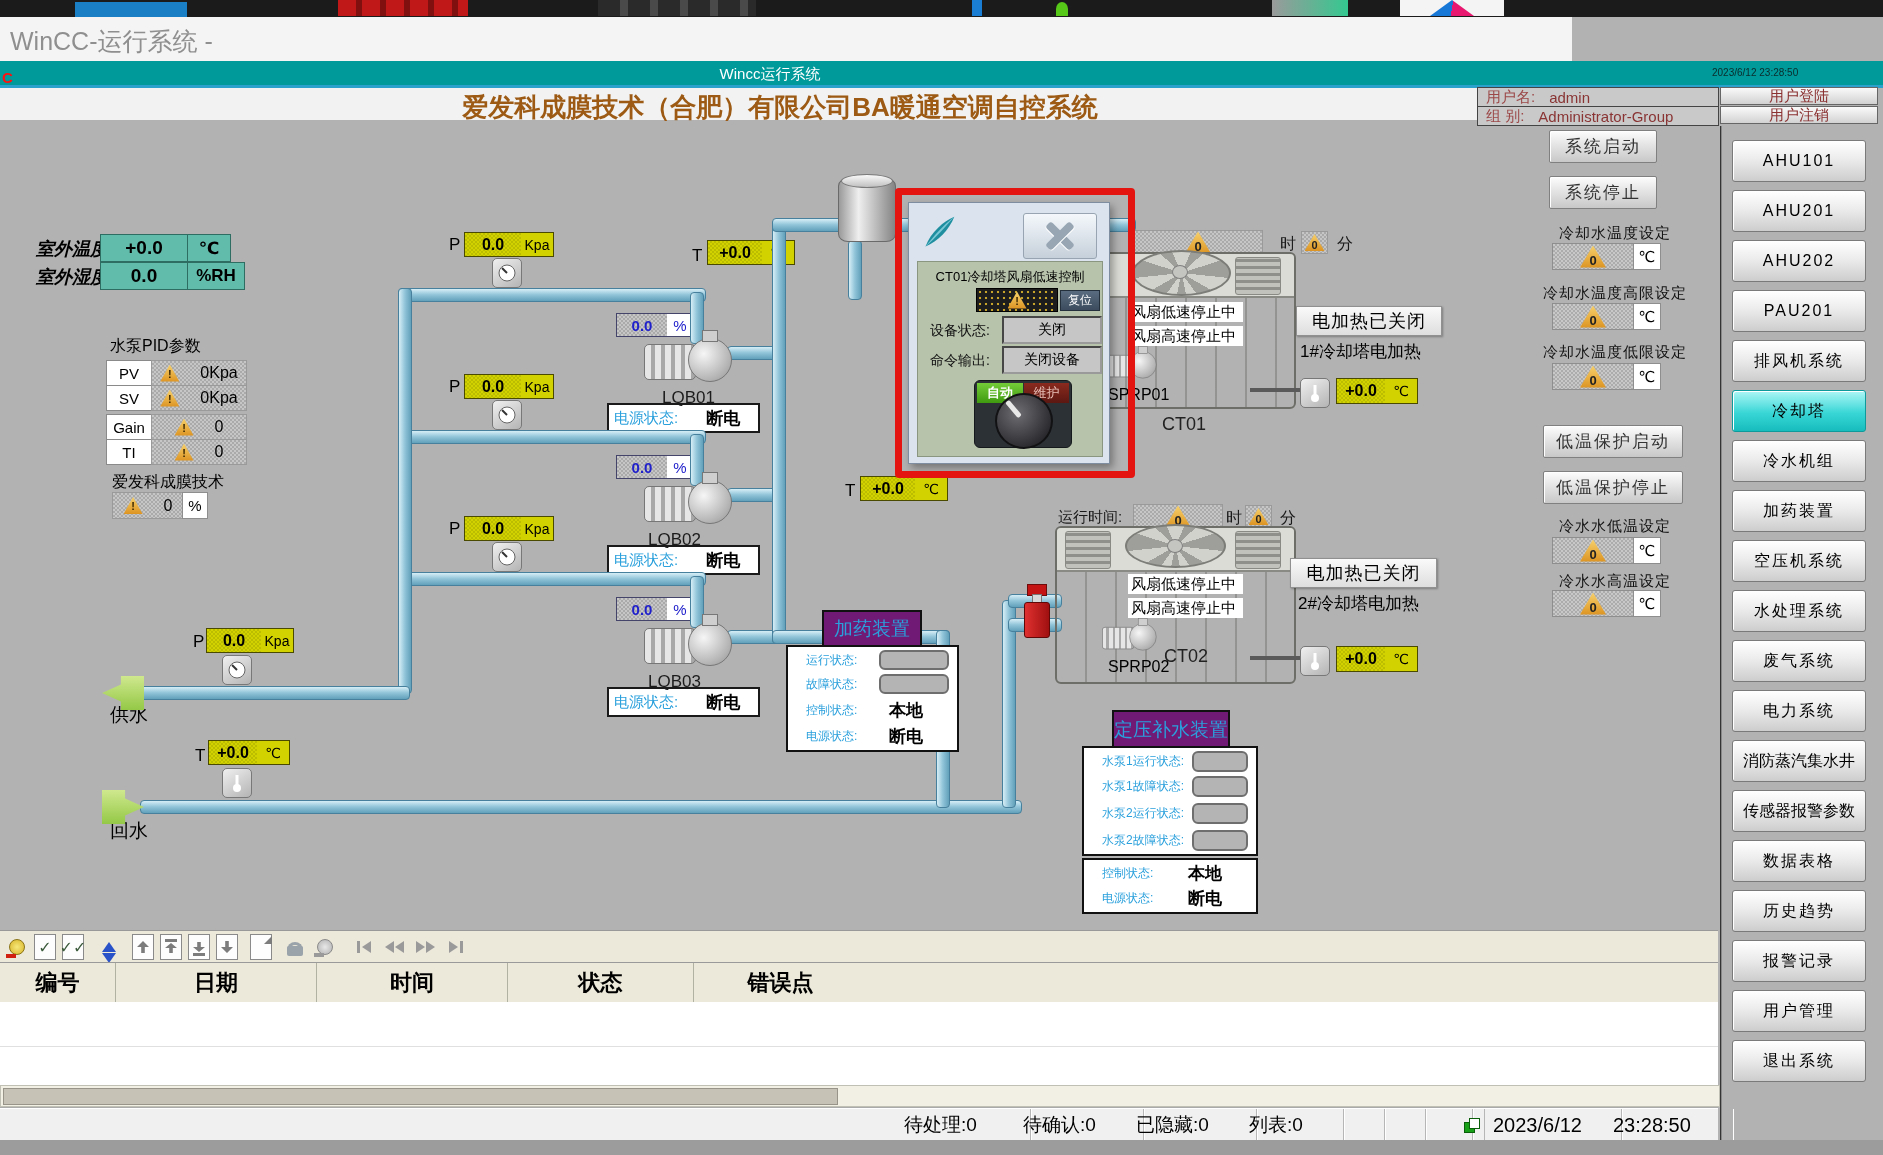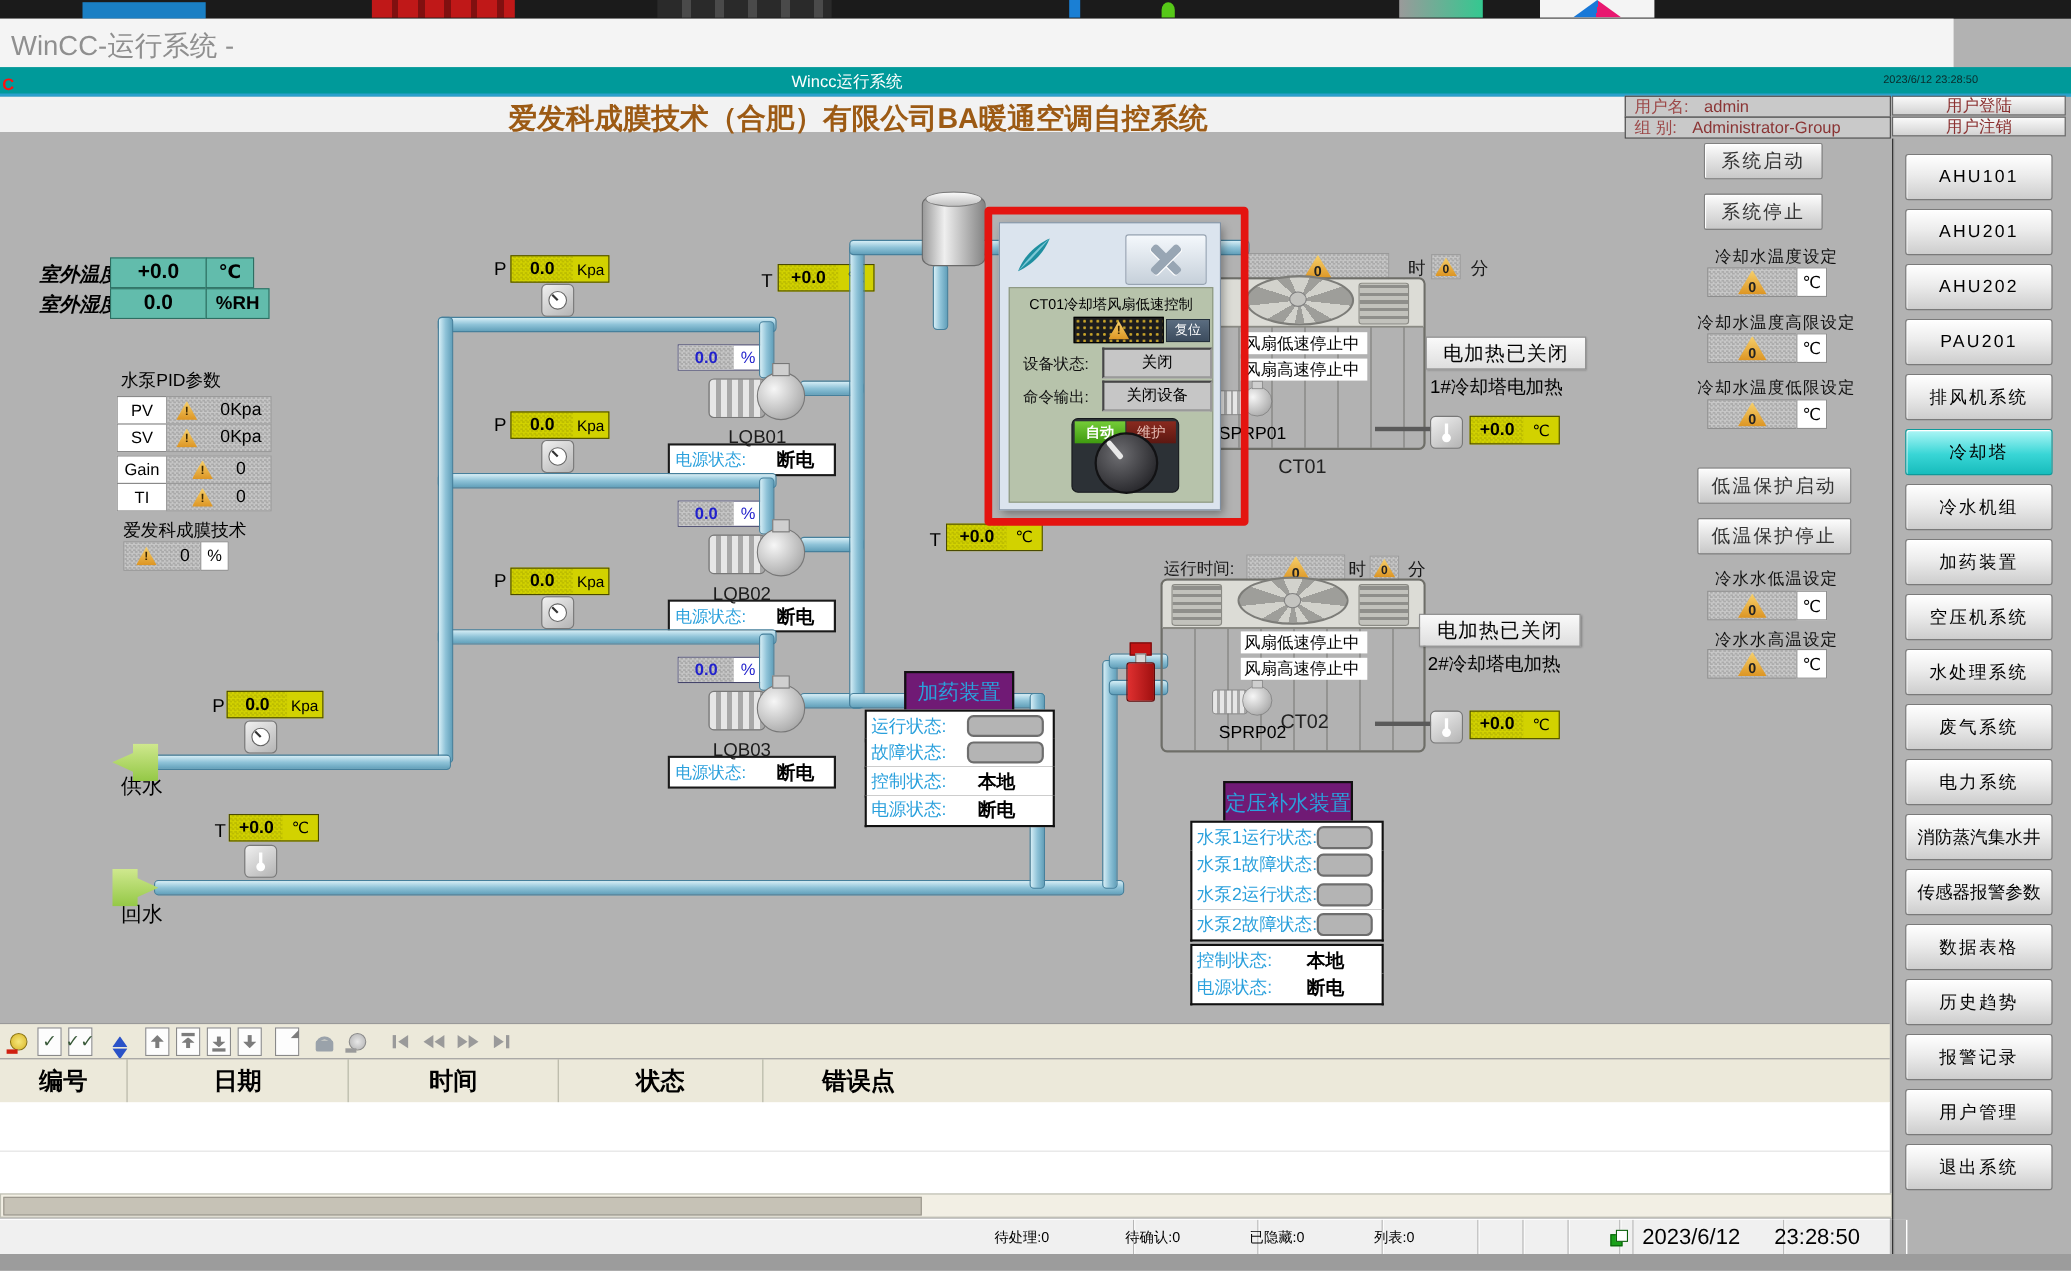--- a/index.html
+++ b/index.html
@@ -3,21 +3,21 @@
 <meta charset="utf-8">
 <style>
   html,body{margin:0;padding:0}
   body{width:1883px;height:1155px;position:relative;background:#b2b2b2;
        font-family:"Liberation Sans","DejaVu Sans",sans-serif;overflow:hidden;color:#000}
   .abs{position:absolute}
   .fc{display:flex;align-items:center;justify-content:center}
   .hatch{background-image:repeating-conic-gradient(rgba(0,0,0,.14) 0% 25%, transparent 0% 50%);background-size:4px 4px}
   
   #taskbar{left:0;top:0;width:1883px;height:17px;background:#1b1b1b}
-  #titlebar{left:0;top:17px;width:1776px;height:44px;background:#f4f4f4;border-bottom:1px solid #d8d8d8}
+  #titlebar{left:0;top:17px;width:1572px;height:44px;background:#f4f4f4;border-bottom:1px solid #d8d8d8}
   #titlebar span{position:absolute;left:10px;top:8px;font-size:25px;color:#8f8f8f}
   #tealbar{left:0;top:61px;width:1883px;height:26px;background:#009a9a}
   #tealbar .ctr{position:absolute;left:650px;top:4px;width:240px;text-align:center;color:#fff;font-size:15px}
   #tealbar .cmark{position:absolute;left:2px;top:8px;color:#ff1010;font-weight:bold;font-size:15px}
   #tealbar .ttime{position:absolute;left:1712px;top:6px;font-size:10px;color:#0b2b2b}
   #blueline{left:0;top:85px;width:1883px;height:3px;background:#2aa0cc}
   #titlerow{left:0;top:88px;width:1718px;height:32px;background:#f2f2f2}
   #maintitle{position:absolute;left:380px;top:2px;width:800px;text-align:center;font-size:26px;font-weight:bold;color:#9c5a14}
   
   .urow{background:#c9c9c9;border:1px solid #444;display:flex;align-items:center;font-size:15px}
@@ -80,21 +80,21 @@
   .fanlab{background:#fff;font-size:15px;display:flex;align-items:center;padding-left:3px;white-space:nowrap;z-index:3}
   .heaterbox{background:linear-gradient(#fafafa,#dedede);border:1px solid #909090;box-shadow:1px 1px 2px rgba(0,0,0,.3);
      display:flex;align-items:center;justify-content:center;font-size:18px;letter-spacing:1px;z-index:3}
   .towname{font-size:18px;color:#222;z-index:3}
   .runlab{font-size:15px;color:#1a1a1a;white-space:nowrap}
   .runf{background-color:#c6c6c6;border:1px solid #9a9a9a;display:flex;align-items:center;justify-content:center}
   
   .ptitle{background:#701a75;border:2px solid #111;color:#2aa0dc;display:flex;align-items:center;justify-content:center;z-index:3}
   .prow{background:#fff;border:2px solid #111;border-top:none;display:flex;align-items:center;z-index:3}
   .prow:first-of-type{border-top:2px solid #111}
-  .prow .rl{color:#2aa0dc;font-size:16px;margin-left:4px;white-space:nowrap}
+  .prow .rl{color:#2aa0dc;font-size:12px;margin-left:18px;white-space:nowrap}
   .prow .rv{font-weight:bold;font-size:17px;margin-left:auto;margin-right:34px}
   .ind{background:#b4b4b4;border:2px solid #6e6e6e;border-radius:6px;margin-left:auto;margin-right:8px}
   
   #redframe{border:7px solid #e41410;border-radius:4px;z-index:20}
   #dialog{background:#dbe4ee;border:1px solid #7e8ea0;box-shadow:3px 4px 8px rgba(0,0,0,.35);z-index:15}
   .closex{background:linear-gradient(#f4f8fc,#c6d0da);border:1px solid #98a4b2;border-radius:3px;position:relative;cursor:pointer}
   .closex i{position:absolute;left:50%;top:50%;width:34px;height:8px;background:#98a6b4;border-radius:3px;box-shadow:0 1px 0 #fff}
   .closex i.a{transform:translate(-50%,-50%) rotate(45deg)}
   .closex i.b{transform:translate(-50%,-50%) rotate(-45deg)}
   .gpanel{background:#b7c3ab;border:1px solid #8a9680}
@@ -114,21 +114,21 @@
   .tbi{position:absolute;top:3px;width:26px;height:26px;display:flex;align-items:center;justify-content:center;cursor:pointer}
   .sheet{width:20px;height:24px;background:#fdfdfd;border:1px solid #8a8a8a;position:relative}
   .arrg{position:absolute;background:#7c7c7c}
   .hdr{background:#ece9da;border-top:1px solid #9a9a9a;border-bottom:1px solid #9a9a9a;display:flex}
   .hcell{display:flex;align-items:center;justify-content:center;font-weight:bold;font-size:22px;border-right:1px solid #b2b2a2;font-family:"Liberation Serif","DejaVu Serif",serif}
   #tbody{left:0;top:1002px;width:1718px;height:83px;background:#fff}
   #rowline{left:0;top:1046px;width:1718px;height:1px;background:#e0e0e0}
   #hscroll{left:0;top:1085px;width:1718px;height:20px;background:#f2efe4;border:1px solid #c0c0b4}
   #hthumb{left:2px;top:2px;width:833px;height:15px;background:#c6c2b6;border:1px solid #98948a;position:absolute}
   #statusbar{left:0;top:1108px;width:1718px;height:32px;background:#f0f0f0;border-top:1px solid #fff;box-shadow:0 -1px 0 #aaa}
-  .sbcell{position:absolute;top:0;height:32px;display:flex;align-items:center;font-size:13px;border-right:1px solid #b6b6b6;padding:0 8px;box-shadow:1px 0 0 #fff}
+  .sbcell{position:absolute;top:0;height:32px;display:flex;align-items:center;font-size:19px;border-right:1px solid #b6b6b6;padding:0 8px;box-shadow:1px 0 0 #fff}
   #bottomstrip{left:0;top:1140px;width:1883px;height:15px;background:#9c9c9c}
   .lqname{font-size:17px;color:#1c1c1c;z-index:3}
   .outline{position:absolute;height:4px;background:#5a5a5a;z-index:2}
 </style>
 </head>
 <body>
 
 
 
 

